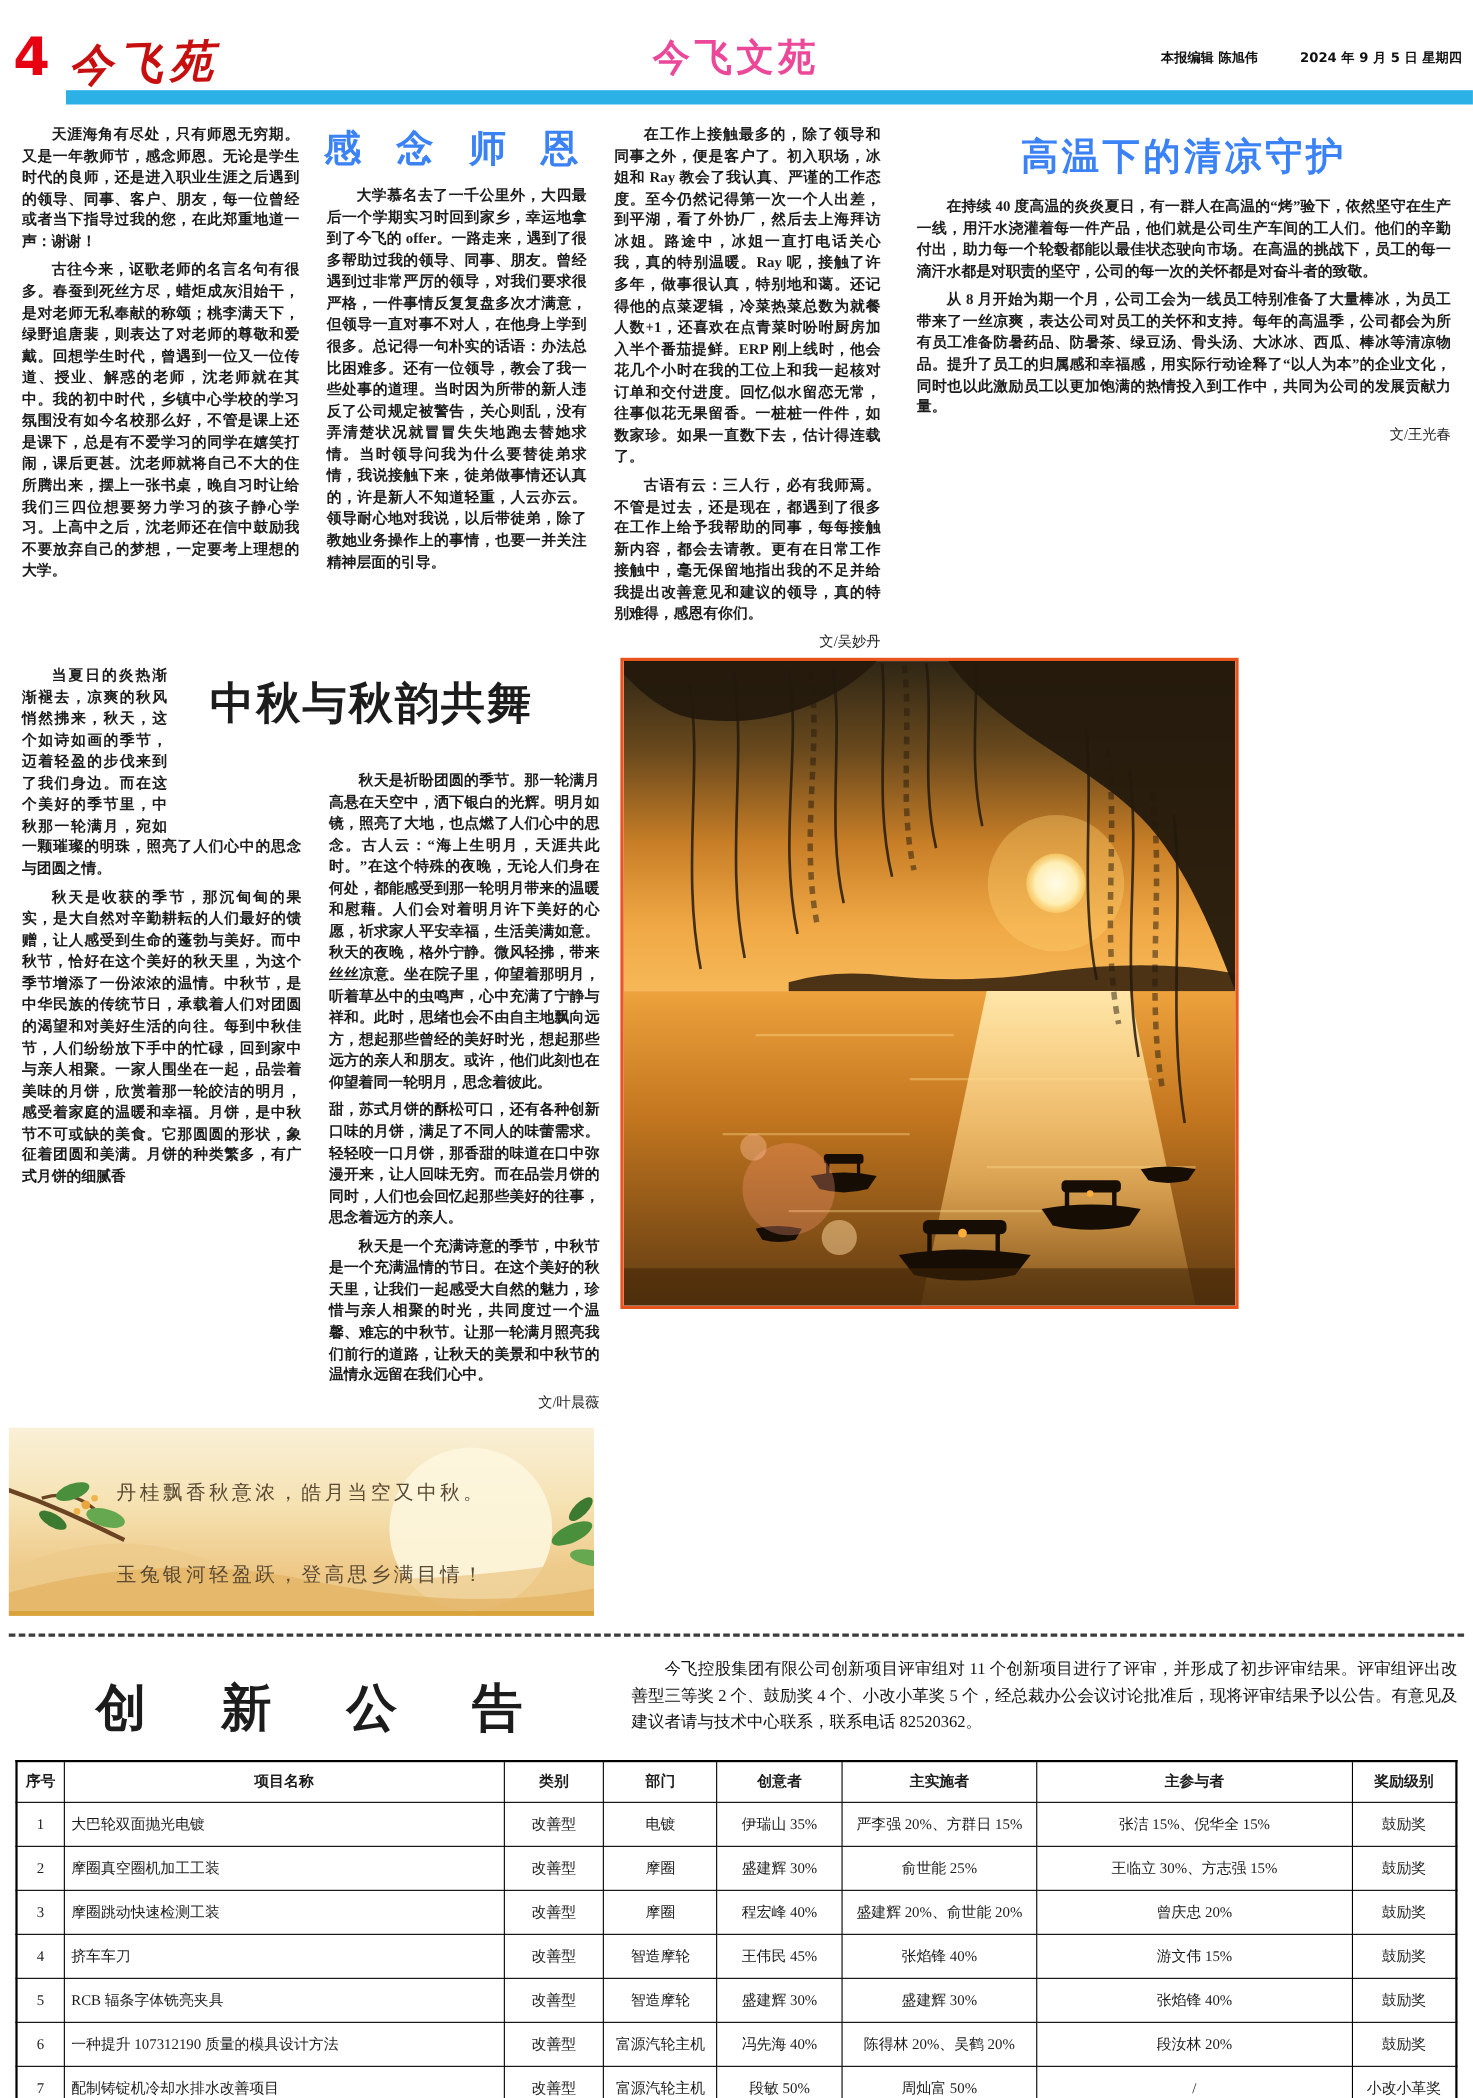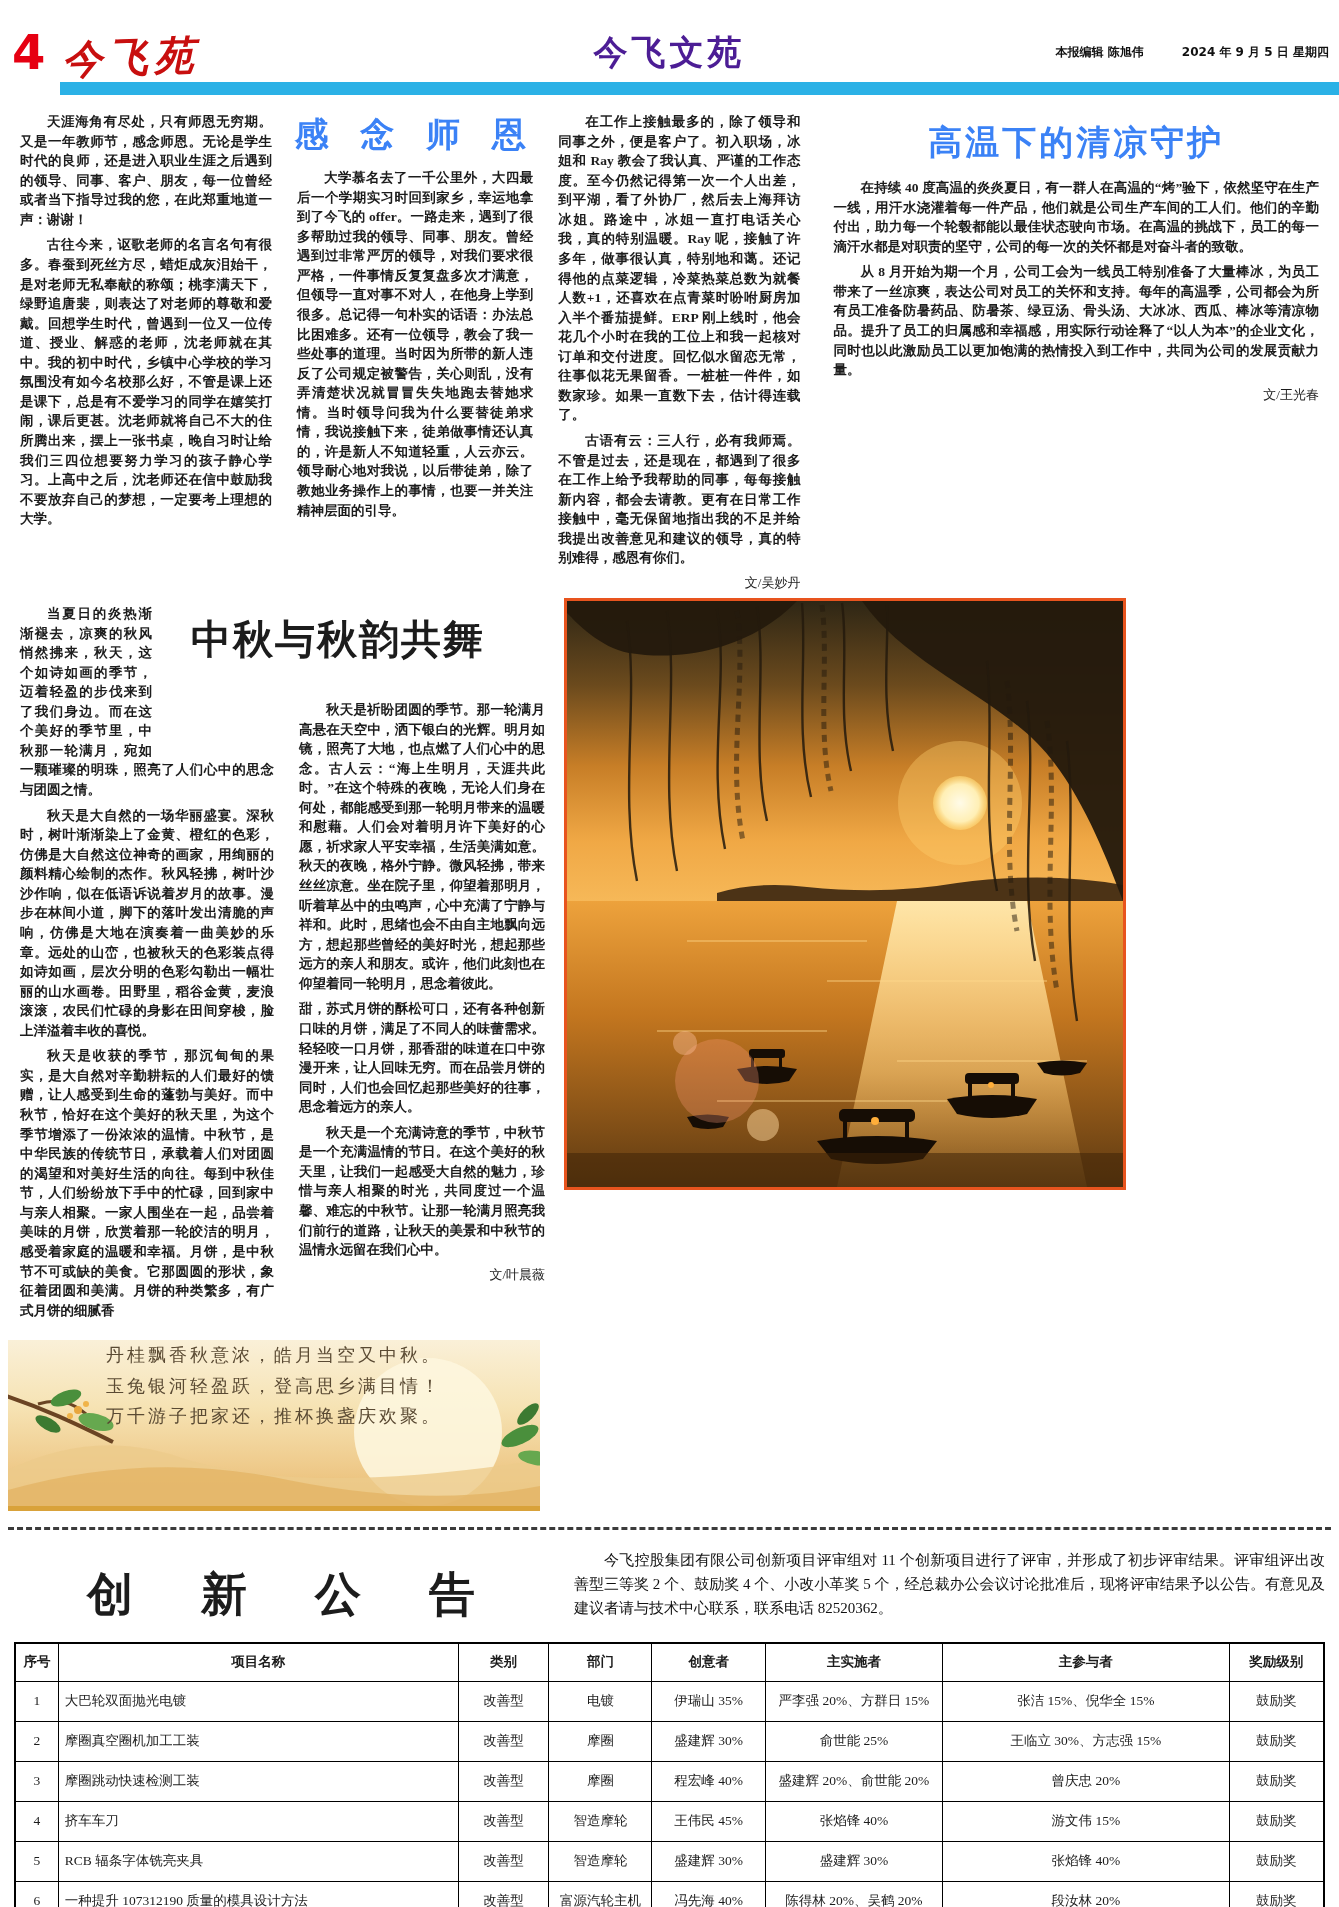--- a/index.html
+++ b/index.html
@@ -6,21 +6,21 @@
   body{width:1339px;font-family:"Liberation Serif","DejaVu Serif",serif;color:#1c1c1c;}
   .page{position:relative;width:1339px;box-sizing:border-box;padding:0 0 20px 0;}
 
   
   .hdr{position:relative;height:96px;}
   .hdr .pageno{position:absolute;left:12px;top:28px;font-family:"DejaVu Sans",sans-serif;
     font-size:48px;font-weight:bold;color:#e60012;line-height:1;}
   .hdr .logo{position:absolute;left:62px;top:30px;font-family:"DejaVu Serif",serif;
     font-size:40px;font-weight:bold;font-style:italic;color:#c80f0f;letter-spacing:6px;transform:rotate(-2deg);}
   .hdr .masthead{position:absolute;left:0;right:0;top:30px;text-align:center;
-    font-family:"DejaVu Sans",sans-serif;font-size:34px;font-weight:900;letter-spacing:4px;color:#4c1d95;}
+    font-family:"DejaVu Sans",sans-serif;font-size:34px;font-weight:900;letter-spacing:4px;color:#ec4899;}
   .hdr .meta{position:absolute;right:10px;top:44px;font-family:"DejaVu Sans",sans-serif;
     font-size:12px;font-weight:bold;color:#111;}
   .hdr .meta span{margin-left:34px;}
   .hdr .cyanbar{position:absolute;left:60px;right:0;top:82px;height:13px;background:#2bb1e6;}
 
   
   .news p{margin:6px;text-align:justify;font-size:13.5px;line-height:1.45;text-indent:2em;font-weight:bold;}
   .byline{text-align:right;font-size:13px;margin-top:4px;padding-right:6px;}
   .art-title{font-family:"DejaVu Sans",sans-serif;font-weight:900;text-align:center;color:#3b82f6;}
 
@@ -44,21 +44,21 @@
   .photo-wrap{flex:0 0 auto;}
   .photo-frame{width:556px;height:586px;border:3px solid #e8541e;box-sizing:content-box;overflow:hidden;}
 
   
   .banner{position:relative;width:532px;height:166px;margin:14px 0 0 8px;overflow:hidden;
     border-bottom:5px solid #d9a23a;background:linear-gradient(180deg,#faf0d8 0%,#f6e3b4 40%,#eec887 80%,#e9bc6d 100%);}
   .banner svg{position:absolute;left:0;top:0;z-index:0;}
   .banner .btitle{position:relative;z-index:1;text-align:center;margin-top:10px;
     font-family:"DejaVu Sans",sans-serif;font-weight:900;font-size:34px;letter-spacing:6px;color:#111;}
   .banner .bline{position:relative;z-index:1;text-align:center;font-size:18px;color:#5a4a33;
-    letter-spacing:3px;line-height:1.7;font-family:"Liberation Serif",serif;}
+    letter-spacing:3px;line-height:1.7;font-family:"Liberation Serif",serif;margin-top:44px;}
 
   
   .dashsep{margin:16px 8px 0 8px;border-top:3px dashed #3c3c3c;height:0;}
 
   
   .annhead{display:flex;padding:18px 14px 6px 14px;align-items:flex-start;}
   .annhead .atitle{width:560px;text-align:center;font-family:"DejaVu Sans",sans-serif;
     font-weight:900;font-size:46px;letter-spacing:26px;padding-top:16px;}
   .annhead .aintro{flex:1;font-size:15px;line-height:1.6;text-align:justify;text-indent:2em;color:#111;}
 
@@ -105,21 +105,20 @@
       <p>从 8 月开始为期一个月，公司工会为一线员工特别准备了大量棒冰，为员工带来了一丝凉爽，表达公司对员工的关怀和支持。每年的高温季，公司都会为所有员工准备防暑药品、防暑茶、绿豆汤、骨头汤、大冰冰、西瓜、棒冰等清凉物品。提升了员工的归属感和幸福感，用实际行动诠释了“以人为本”的企业文化，同时也以此激励员工以更加饱满的热情投入到工作中，共同为公司的发展贡献力量。</p>
       <div class="byline">文/王光春</div>
     </div>
   </div>
 
   <div class="midsec news">
     <div class="midtext">
       <div class="autumn-title">中秋与秋韵共舞</div>
       <div class="mcolA">
         <p><span class="float-spacer"></span><span>当夏日的炎热渐渐褪去，凉爽的秋风悄然拂来，秋天，这个如诗如画的季节，迈着轻盈的步伐来到了我们身边。而在这个美好的季节里，中秋那一轮满月，宛如一颗璀璨的明珠，照亮了人们心中的思念与团圆之情。</span></p>
-        <p>秋天是大自然的一场华丽盛宴。深秋时，树叶渐渐染上了金黄、橙红的色彩，仿佛是大自然这位神奇的画家，用绚丽的颜料精心绘制的杰作。秋风轻拂，树叶沙沙作响，似在低语诉说着岁月的故事。漫步在林间小道，脚下的落叶发出清脆的声响，仿佛是大地在演奏着一曲美妙的乐章。远处的山峦，也被秋天的色彩装点得如诗如画，层次分明的色彩勾勒出一幅壮丽的山水画卷。田野里，稻谷金黄，麦浪滚滚，农民们忙碌的身影在田间穿梭，脸上洋溢着丰收的喜悦。</p>
         <p>秋天是收获的季节，那沉甸甸的果实，是大自然对辛勤耕耘的人们最好的馈赠，让人感受到生命的蓬勃与美好。而中秋节，恰好在这个美好的秋天里，为这个季节增添了一份浓浓的温情。中秋节，是中华民族的传统节日，承载着人们对团圆的渴望和对美好生活的向往。每到中秋佳节，人们纷纷放下手中的忙碌，回到家中与亲人相聚。一家人围坐在一起，品尝着美味的月饼，欣赏着那一轮皎洁的明月，感受着家庭的温暖和幸福。月饼，是中秋节不可或缺的美食。它那圆圆的形状，象征着团圆和美满。月饼的种类繁多，有广式月饼的细腻香</p>
       </div>
       <div class="mcolB">
         <p>秋天是祈盼团圆的季节。那一轮满月高悬在天空中，洒下银白的光辉。明月如镜，照亮了大地，也点燃了人们心中的思念。古人云：“海上生明月，天涯共此时。”在这个特殊的夜晚，无论人们身在何处，都能感受到那一轮明月带来的温暖和慰藉。人们会对着明月许下美好的心愿，祈求家人平安幸福，生活美满如意。秋天的夜晚，格外宁静。微风轻拂，带来丝丝凉意。坐在院子里，仰望着那明月，听着草丛中的虫鸣声，心中充满了宁静与祥和。此时，思绪也会不由自主地飘向远方，想起那些曾经的美好时光，想起那些远方的亲人和朋友。或许，他们此刻也在仰望着同一轮明月，思念着彼此。</p>
         <p style="text-indent:0;">甜，苏式月饼的酥松可口，还有各种创新口味的月饼，满足了不同人的味蕾需求。轻轻咬一口月饼，那香甜的味道在口中弥漫开来，让人回味无穷。而在品尝月饼的同时，人们也会回忆起那些美好的往事，思念着远方的亲人。</p>
         <p>秋天是一个充满诗意的季节，中秋节是一个充满温情的节日。在这个美好的秋天里，让我们一起感受大自然的魅力，珍惜与亲人相聚的时光，共同度过一个温馨、难忘的中秋节。让那一轮满月照亮我们前行的道路，让秋天的美景和中秋节的温情永远留在我们心中。</p>
         <div class="byline">文/叶晨薇</div>
       </div>
     </div>
 

